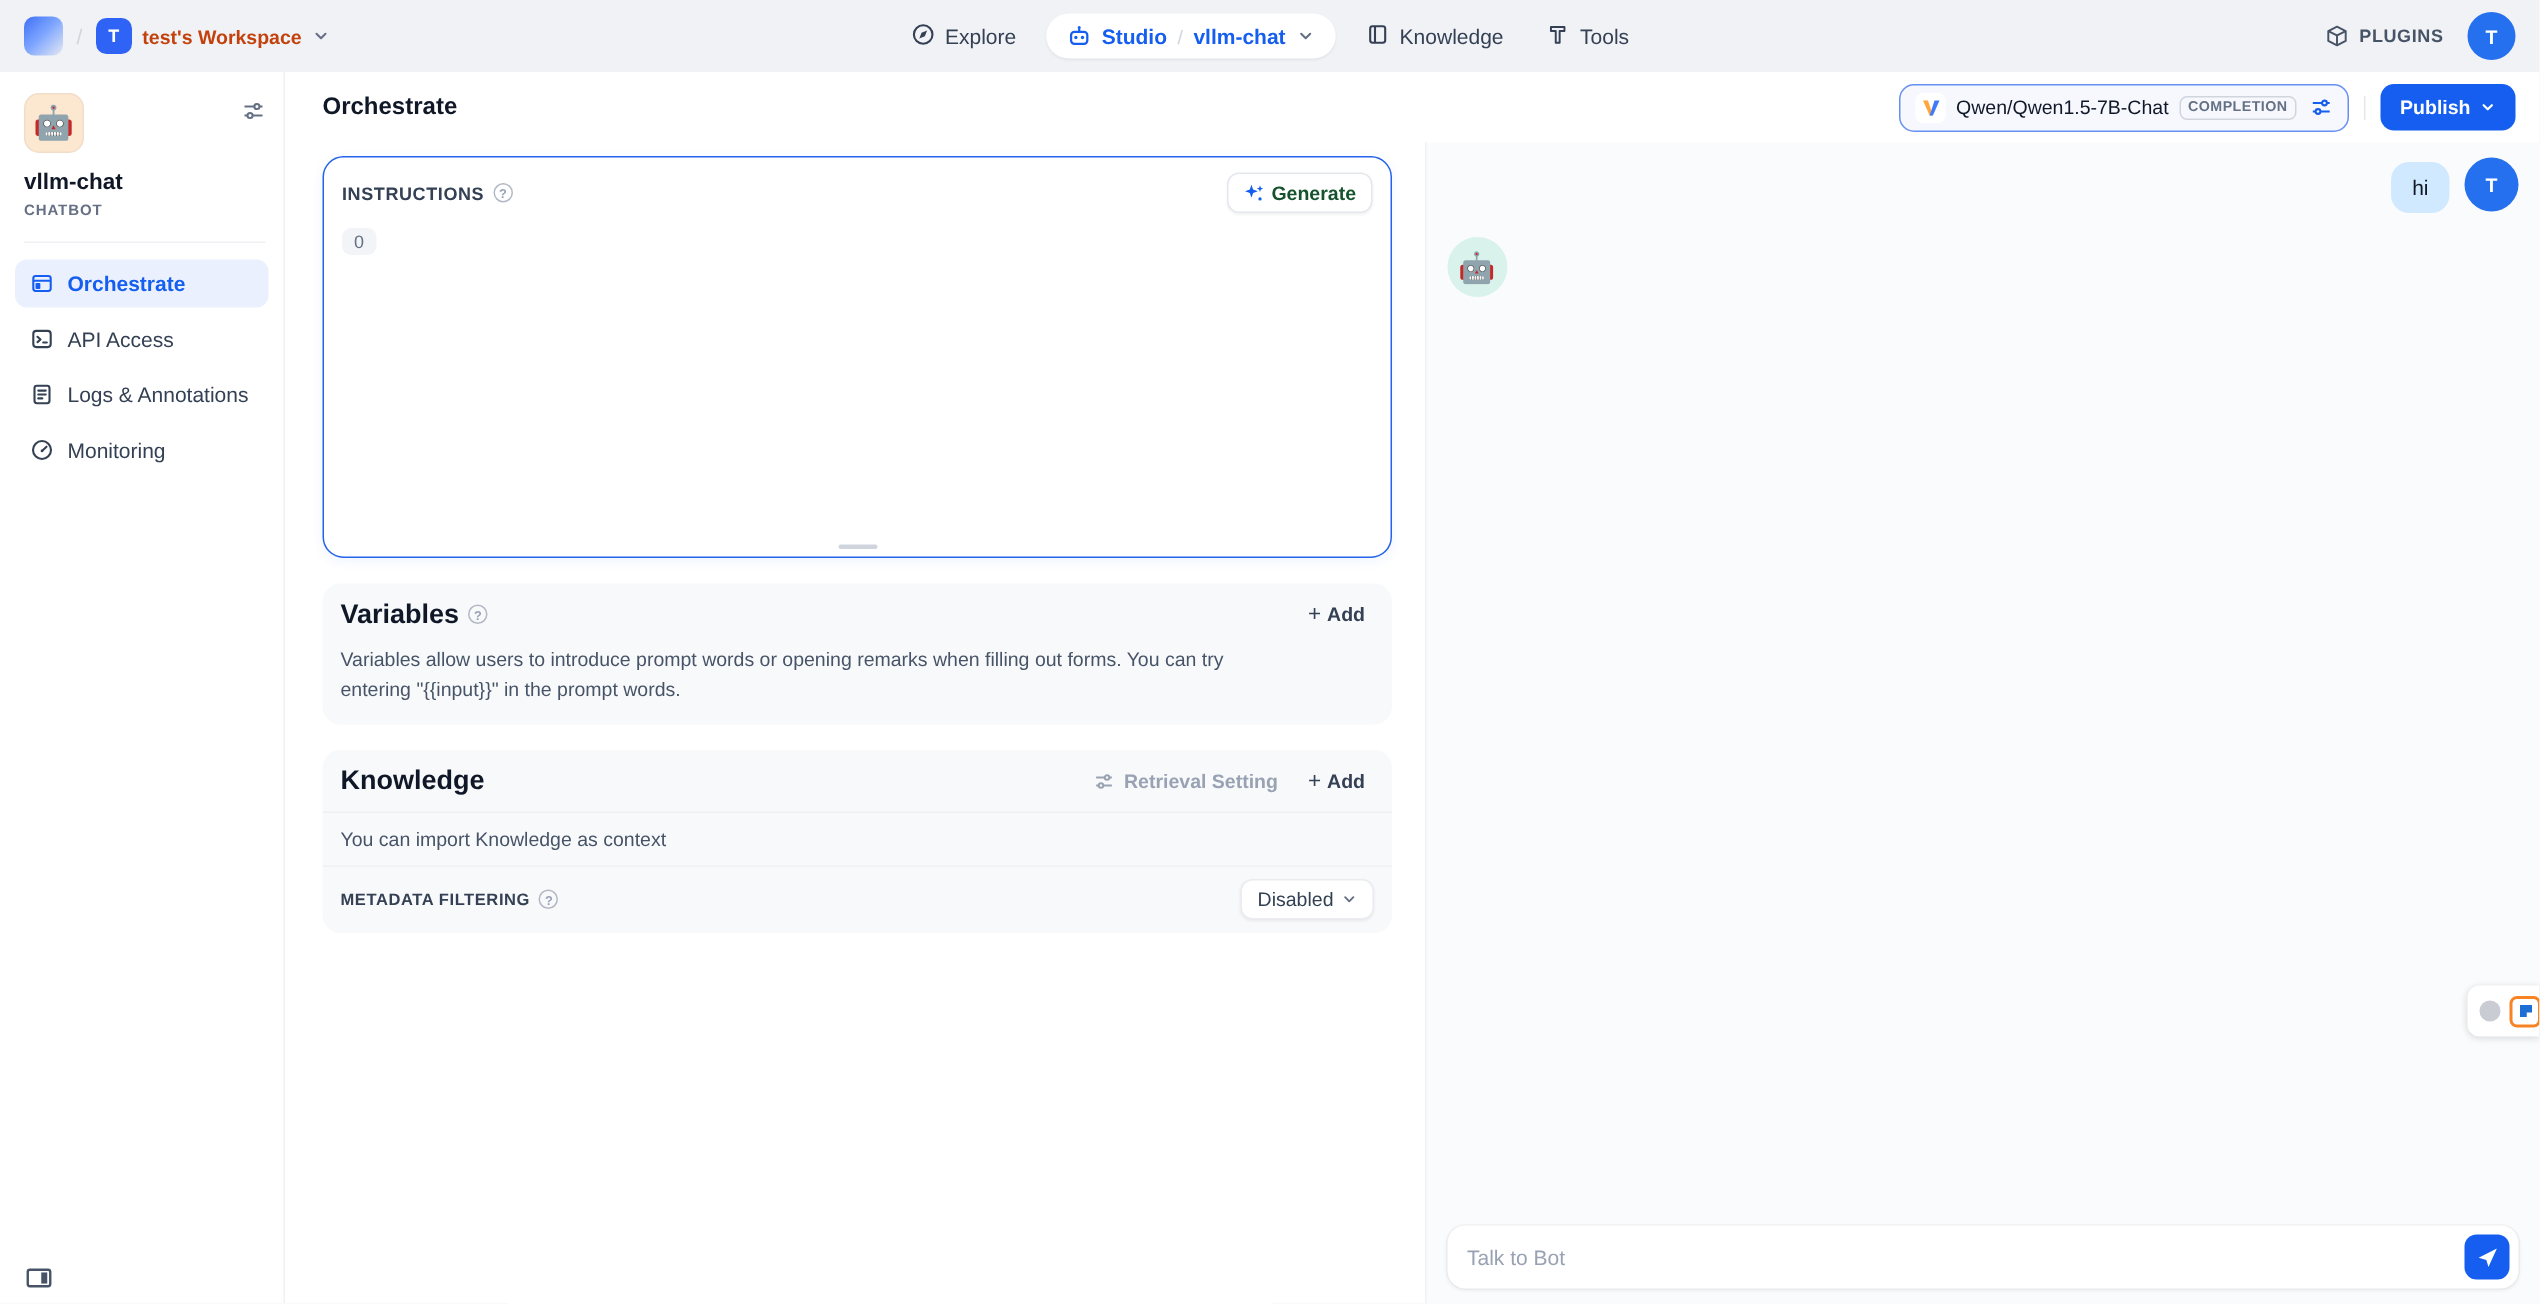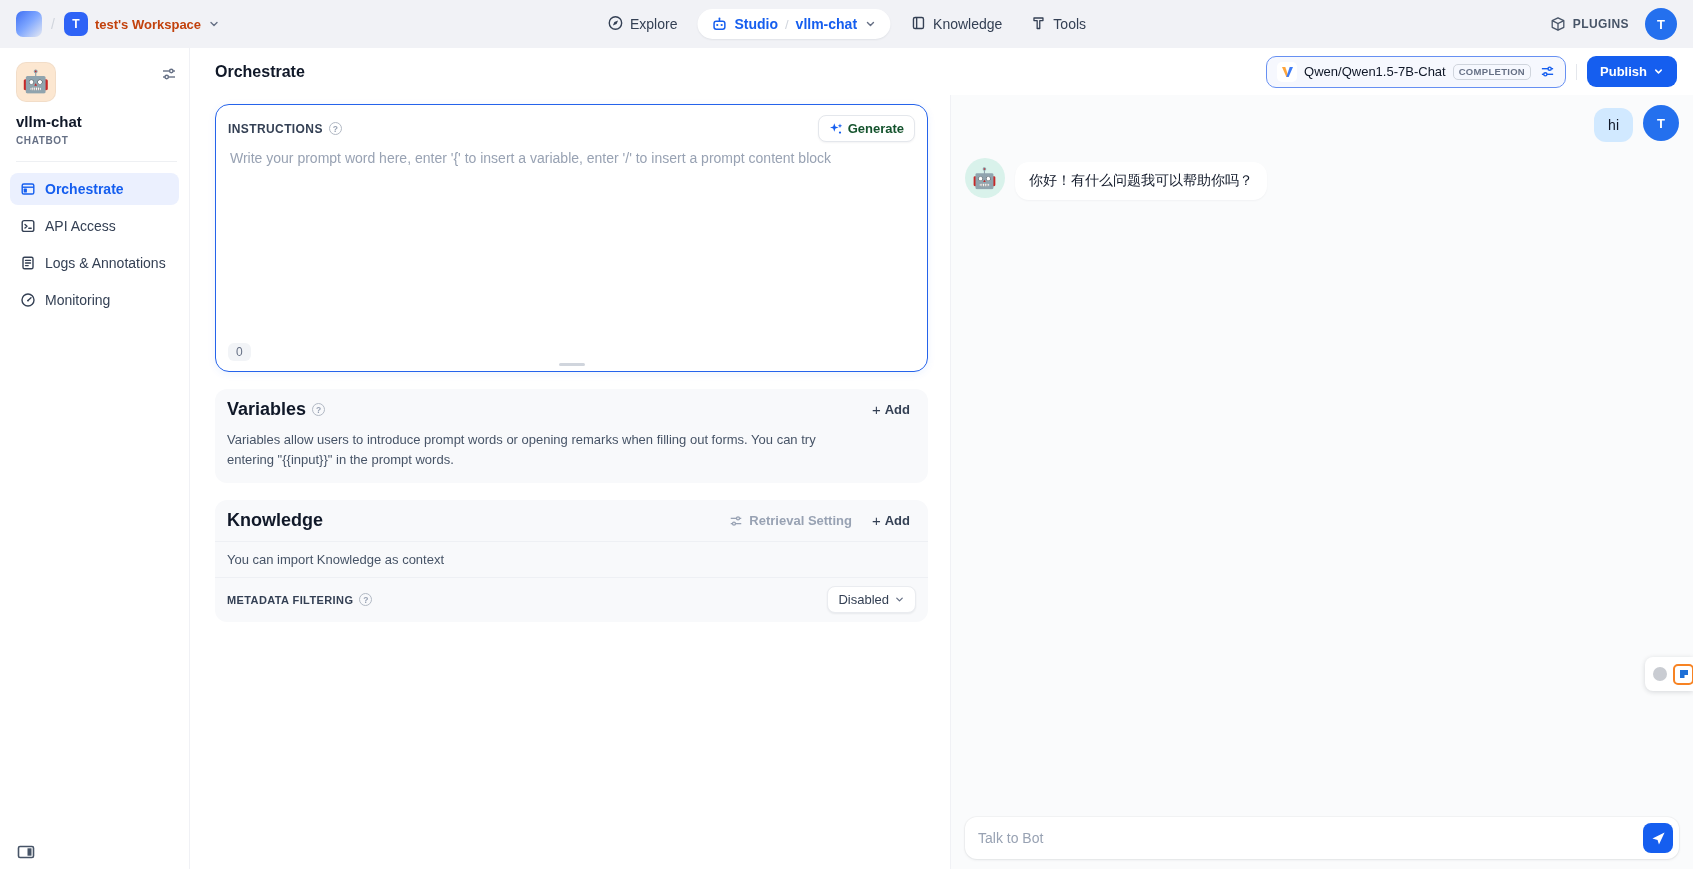--- a/index.html
+++ b/index.html
@@ -316,23 +316,20 @@
                 <span style="display:flex;">
                   <svg width="14" height="14" viewBox="0 0 14 14" fill="#155EEF">
                       <path d="M5.3 1.2 L6.4 4.4 L9.6 5.5 L6.4 6.6 L5.3 9.8 L4.2 6.6 L1 5.5 L4.2 4.4 Z"></path>
                       <path d="M11 1.6 L11.6 3.2 L13.2 3.8 L11.6 4.4 L11 6 L10.4 4.4 L8.8 3.8 L10.4 3.2 Z"></path>
                       <circle cx="11" cy="10.6" r="1.1"></circle>
                     </svg>
                 </span>
                 <span>Generate</span>
               </div>
             </div>
-            <div class="instr-body">
-              <textarea class="instr-input" placeholder="Write your prompt word here, enter '{' to insert a variable, enter '/' to insert a prompt content block" style=""></textarea>
-            </div>
             <div class="instr-foot">
               <span class="char-count">0</span>
             </div>
             <div class="drag-handle"></div>
           </div>
 
           <div class="card">
             <div class="card-head">
               <div class="title-wrap">
                 <span class="card-title">Variables</span>
@@ -388,21 +385,20 @@
 
         <section class="debug-col">
 
           <div class="chat-area">
             <div class="msg-row user">
               <div class="bubble-user">hi</div>
               <div class="msg-avatar-user">T</div>
             </div>
             <div class="msg-row bot">
               <div class="msg-avatar-bot">🤖</div>
-              <div class="bubble-bot">你好！有什么问题我可以帮助你吗？</div>
             </div>
           </div>
 
           <div class="chat-input-wrap">
             <input class="chat-input" type="text" placeholder="Talk to Bot" style="">
             <div class="send-btn">
               <span style="display:flex;">
                 <svg width="15" height="15" viewBox="0 0 16 16" fill="currentColor">
                     <path d="M1.5 8 L14.5 1.5 L8.5 14.5 L7 9.6 L1.5 8 Z"></path>
                   </svg>

